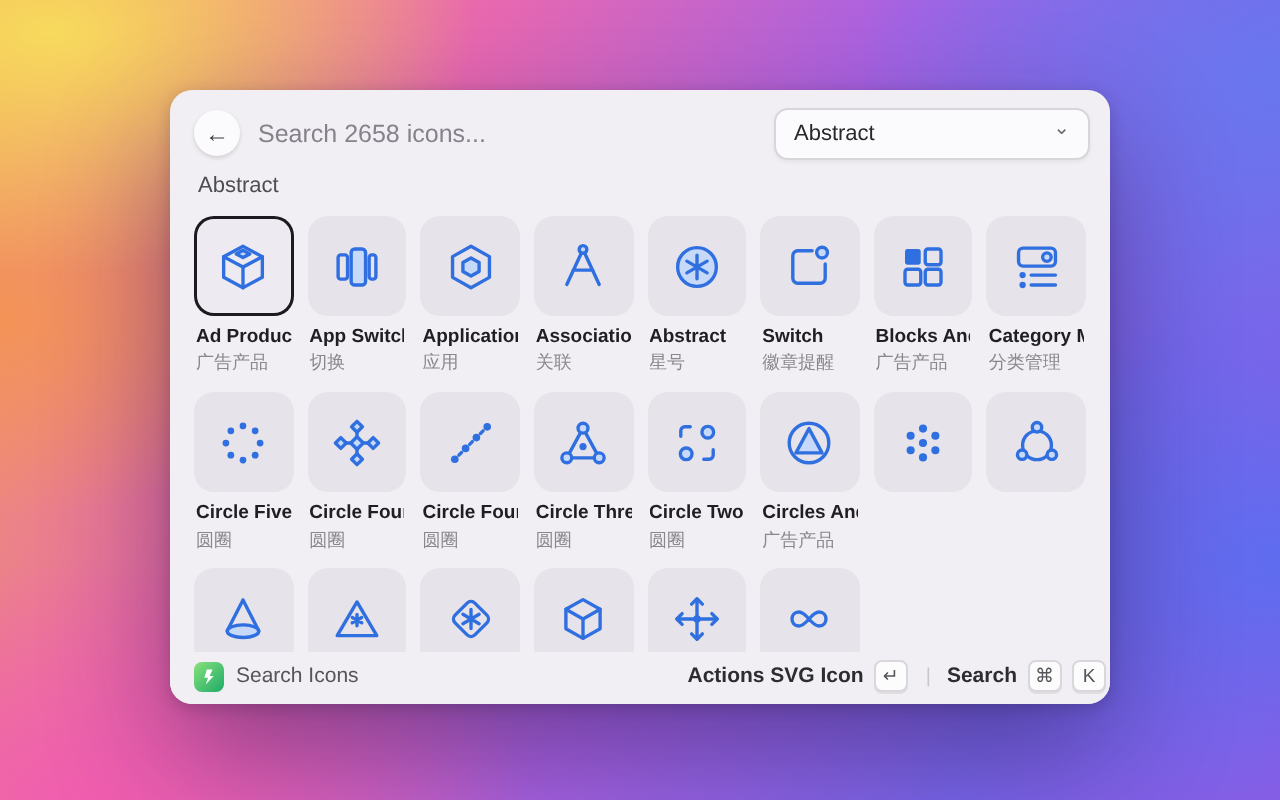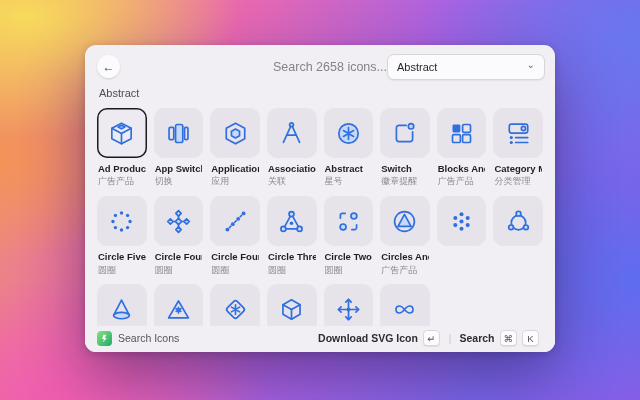--- a/index.html
+++ b/index.html
@@ -29,21 +29,21 @@
   .back {
     width: 23px; height: 23px; border-radius: 50%;
     background: #fbfafc; border: none;
     display: flex; align-items: center; justify-content: center;
     font-size: 12px; color: #3a3a40; cursor: pointer;
     box-shadow: 0 1px 2px rgba(0,0,0,.14);
     flex: 0 0 auto;
   }
   .search {
     flex: 1 1 auto; margin-left: 9px; border: none; outline: none; background: transparent;
-    font-family: inherit; font-size: 12.5px; color: #2a2a2e; min-width: 0; text-align: right;
+    font-family: inherit; font-size: 12.5px; color: #2a2a2e; min-width: 0;
   }
   .search::placeholder { color: #84828a; }
   .dropdown {
     flex: 0 0 auto; width: 158px; height: 26px;
     background: #fbfafc; border: 1px solid #d8d5db; border-radius: 7px;
     display: flex; align-items: center; justify-content: space-between;
     padding: 0 9px; font-size: 11px; color: #28282c; cursor: pointer;
     box-shadow: 0 1px 2px rgba(0,0,0,.06);
   }
   .chev { color: #6c6a72; font-size: 10px; line-height: 1; margin-top: -3px; }
@@ -71,21 +71,21 @@
   }
 
   .ic { width: 27px; height: 27px; stroke: var(--icon-blue, #2f6fe0); stroke-width: 1.5;
         fill: none; stroke-linecap: round; stroke-linejoin: round; }
   .ic .lf { fill: var(--icon-blue-light, #c7d9f8); }
   .ic .ff { fill: var(--icon-blue, #2f6fe0); stroke: none; }
 
   .footer {
     position: absolute; left: 0; right: 0; bottom: 0; height: 26px;
     background: var(--window-bg, #f1eff3);
-    display: flex; align-items: center; padding: 0 16px 2px 12px;
+    display: flex; align-items: center; padding: 0 2px 2px 12px;
   }
   .brand {
     width: 15px; height: 15px; border-radius: 4px;
     background: linear-gradient(135deg, var(--g1, #8ae17c), var(--g2, #1cab69));
     display: flex; align-items: center; justify-content: center; flex: 0 0 auto;
   }
   .brand svg { width: 11px; height: 11px; }
   .brand-name { margin-left: 6px; font-size: 10.5px; color: #55545b; }
   .spacer { flex: 1 1 auto; }
   .f-label { font-size: 10.5px; font-weight: 600; color: #2c2c31; cursor: pointer; }
@@ -359,21 +359,21 @@
       </div>
 
     <div class="footer">
       <div class="brand">
         <svg viewBox="0 0 16 16" aria-hidden="true">
           <path d="M6.4 2.6 L10.6 2.6 L8.4 7.2 L11.4 7.2 L5.6 13.4 L7.3 8.6 L4.6 8.6 Z" fill="#ffffff"></path>
         </svg>
       </div>
       <span class="brand-name">Search Icons</span>
       <div class="spacer"></div>
-      <span class="f-label">Download SVG Icon</span>
+      <span class="f-label">Actions SVG Icon</span>
       <span class="kbd">↵</span>
       <span class="divider">|</span>
       <span class="f-label">Search</span>
       <span class="kbd">⌘</span>
       <span class="kbd">K</span>
     </div>
 
   </div>
 </div>
 

